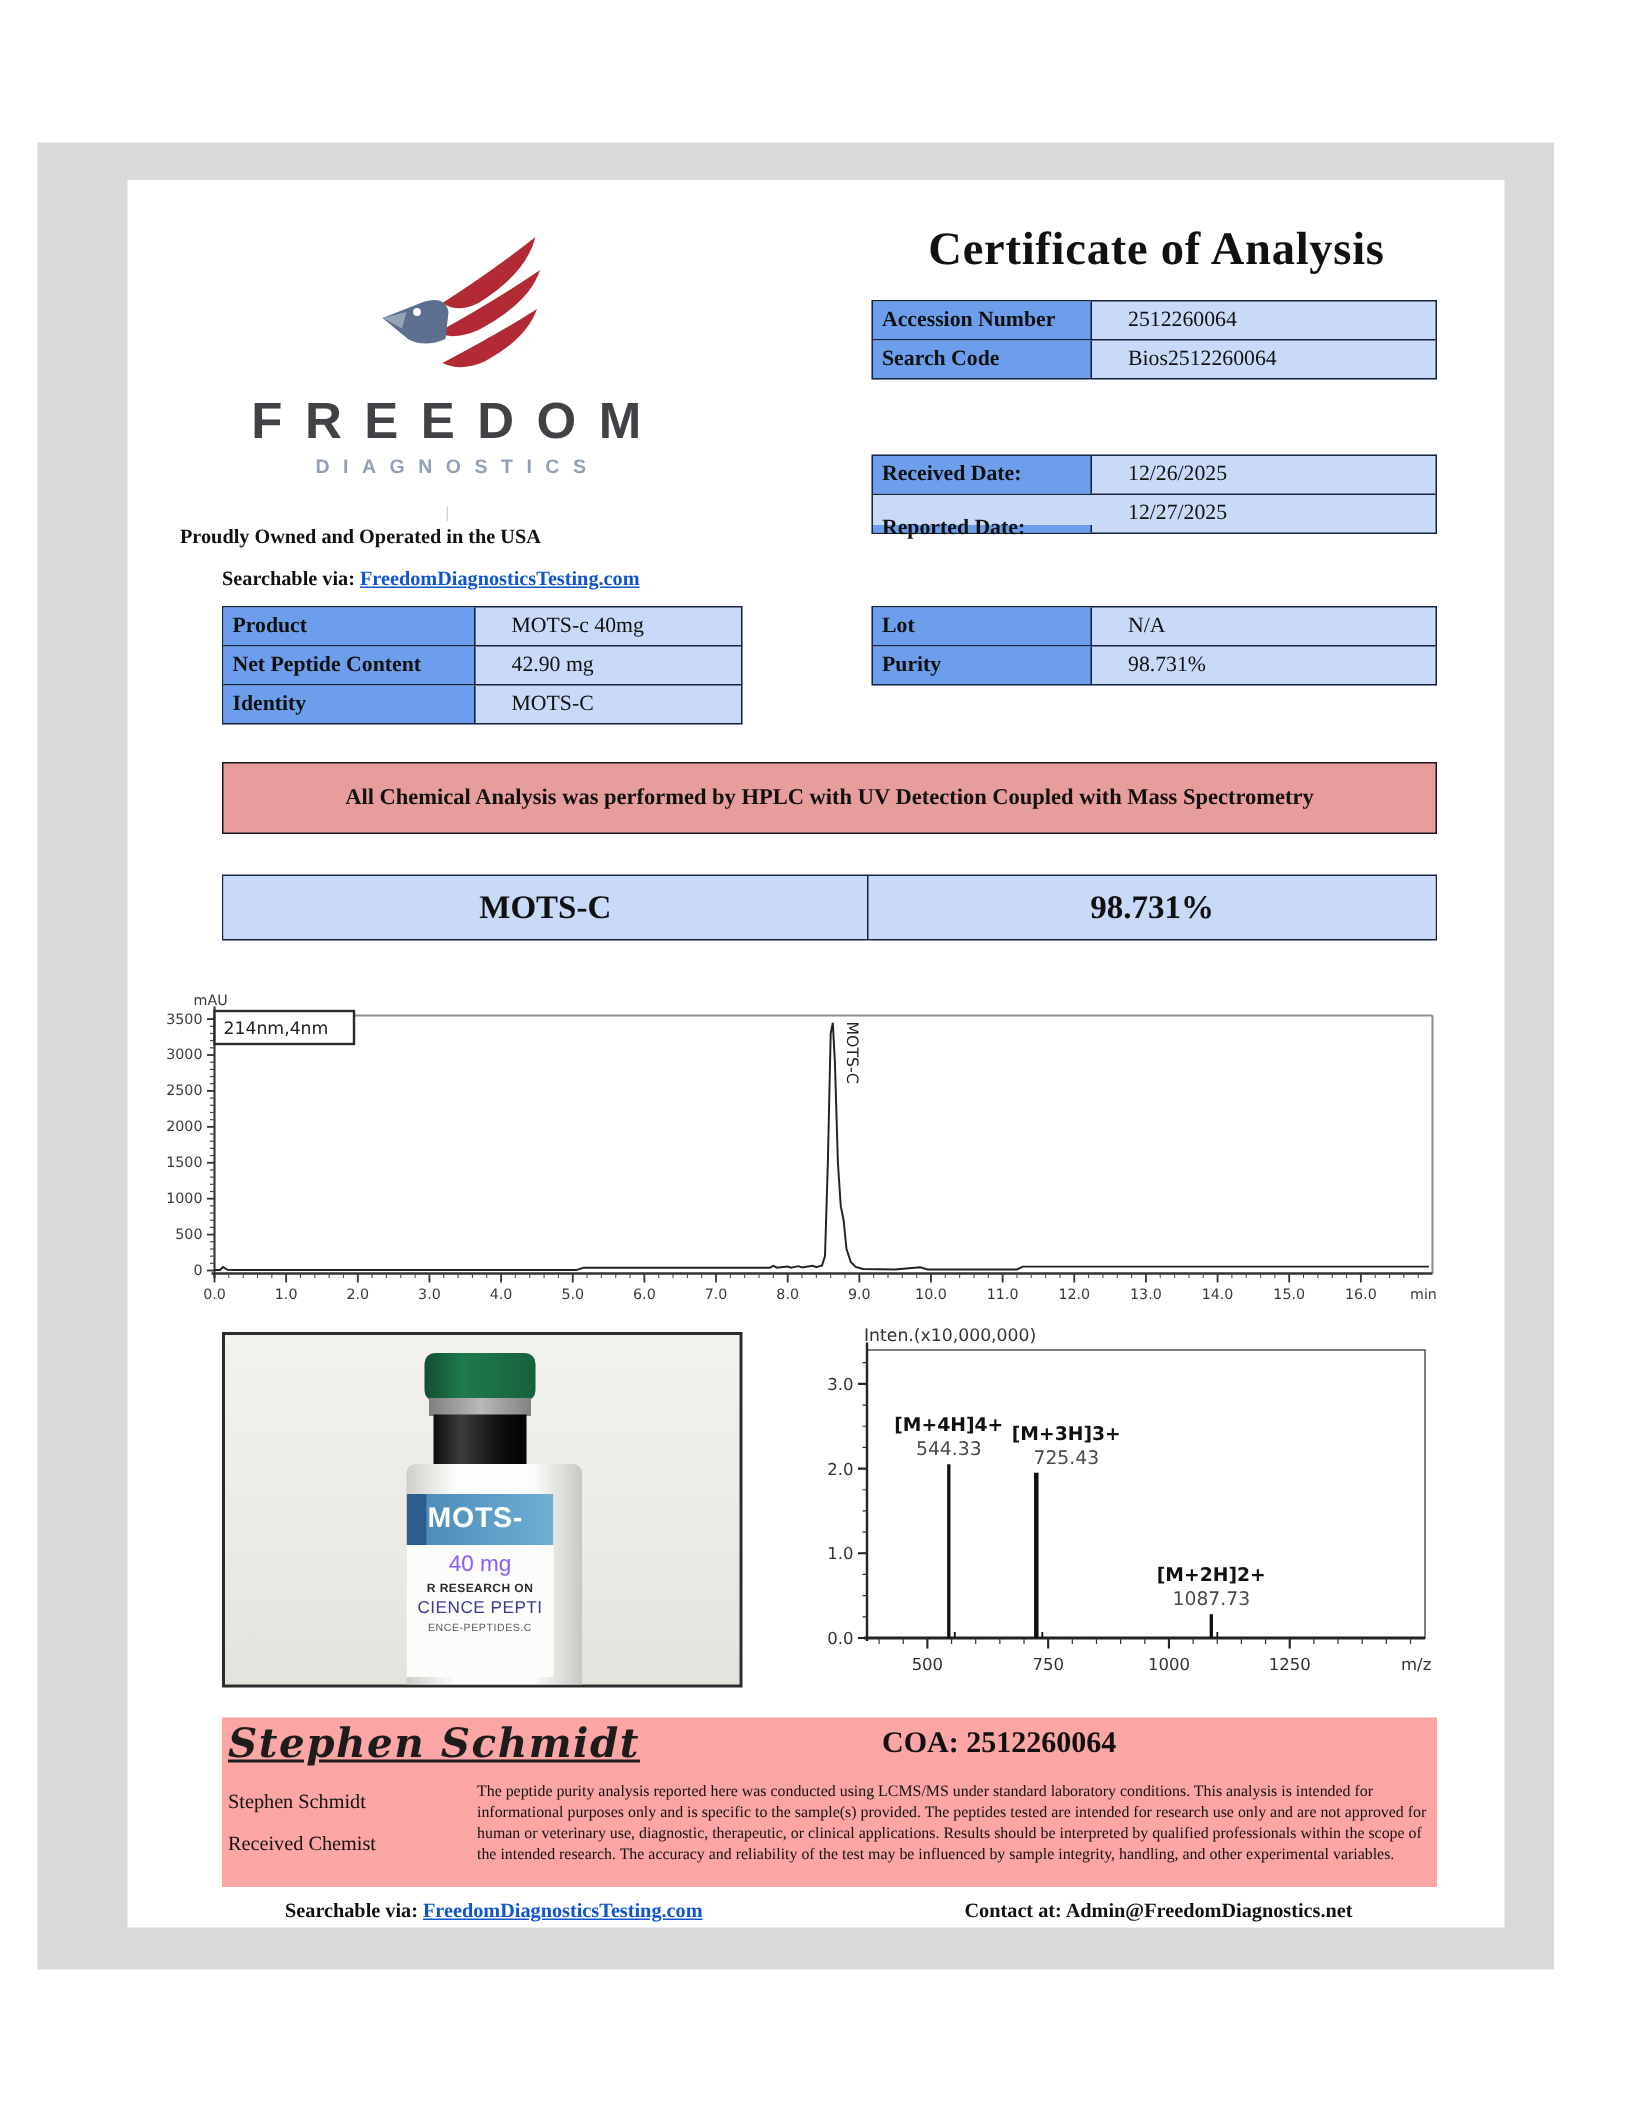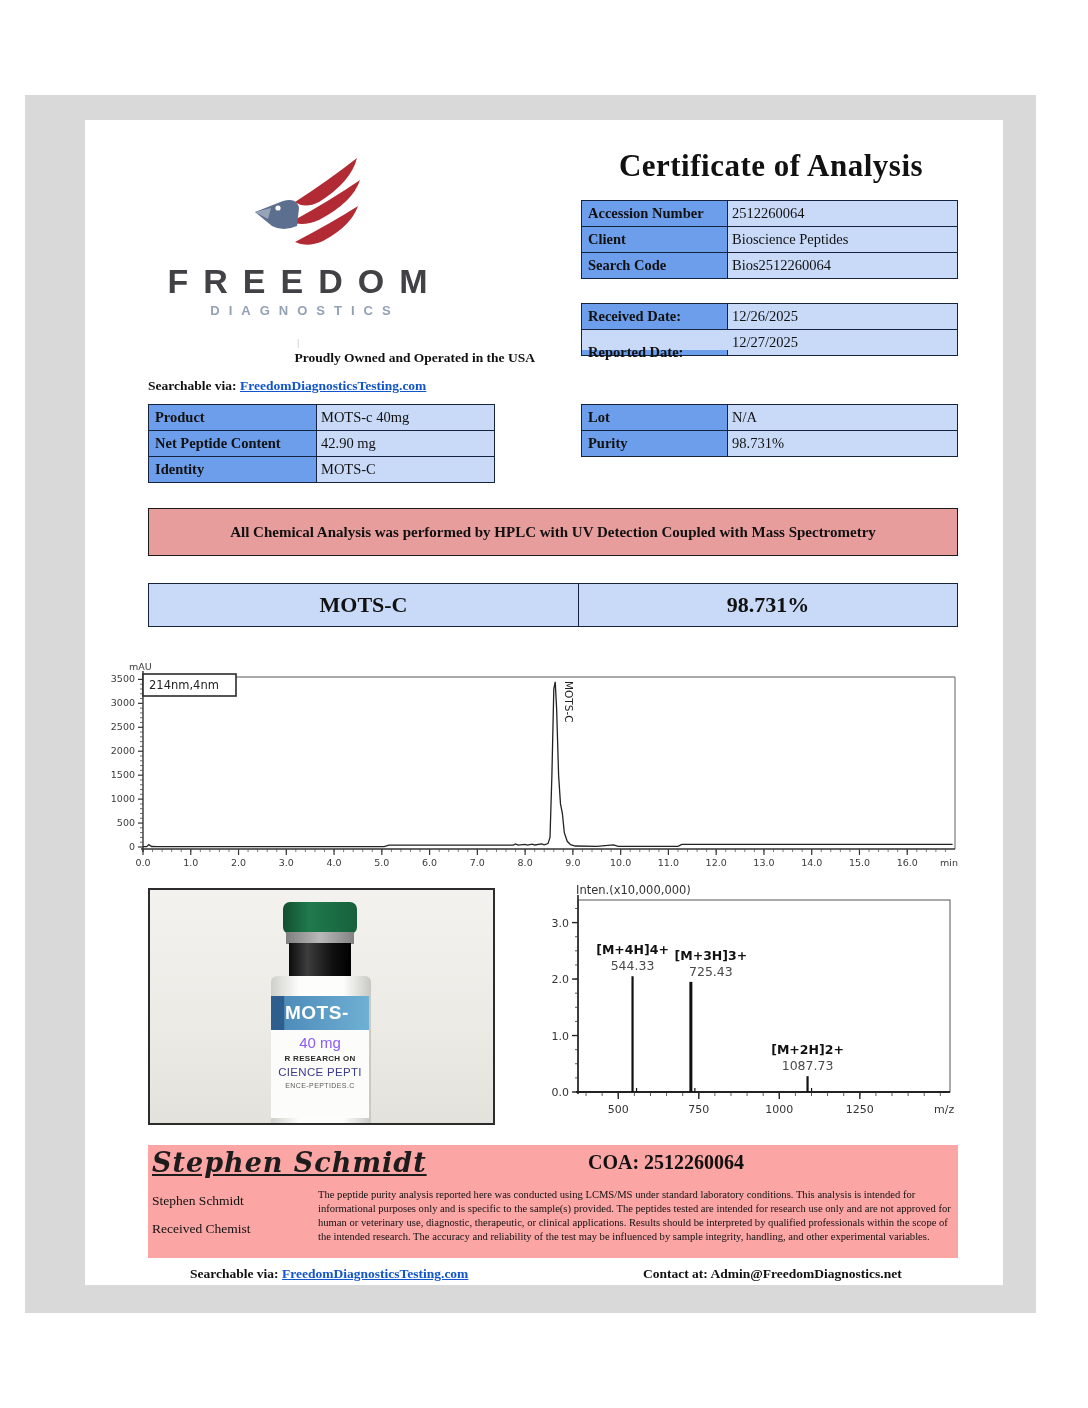--- a/index.html
+++ b/index.html
@@ -7,34 +7,34 @@
           font-family:"Liberation Serif", serif;color:#111;}
   .backdrop{position:absolute;left:25px;top:95px;width:1011px;height:1218px;background:#d9d9d9;}
   .page{position:absolute;left:85px;top:120px;width:918px;height:1165px;background:#ffffff;}
 
   
   .logo-wordmark{position:absolute;left:45px;top:142px;width:350px;text-align:center;
       font-family:"Liberation Sans",sans-serif;font-weight:700;font-size:34px;letter-spacing:15px;color:#414146;}
   .logo-sub{position:absolute;left:45px;top:183px;width:350px;text-align:center;
       font-family:"Liberation Sans",sans-serif;font-weight:600;font-size:13px;letter-spacing:9px;color:#93a1b7;}
   .logo-mark{position:absolute;left:212px;top:216px;color:#b9b9b9;font-size:11px;}
-  .tagline{position:absolute;left:50px;top:230px;width:400px;text-align:right;font-weight:bold;font-size:13.5px;}
+  .tagline{position:absolute;left:35px;top:230px;width:400px;text-align:left;font-weight:bold;font-size:13.5px;}
   .search-line{position:absolute;left:63px;top:258px;font-weight:bold;font-size:13.5px;}
   a.doclink{color:#1155cc;text-decoration:underline;font-weight:bold;}
 
   .doc-title{position:absolute;left:496px;top:28px;width:380px;text-align:center;
       font-weight:bold;font-size:31px;letter-spacing:.5px;}
 
   
   .kv-table{position:absolute;border:1.6px solid #15233f;background:#c9daf8;box-sizing:border-box;}
   .kv-row{display:flex;height:25px;border-top:1.3px solid #15233f;}
   .kv-row:first-child{border-top:none;}
   .kv-label{background:#6d9eeb;border-right:1.3px solid #15233f;font-weight:bold;
       padding:0 6px;font-size:14.5px;display:flex;align-items:center;box-sizing:border-box;}
-  .kv-value{padding:0 4px;font-size:14.5px;display:flex;align-items:center;flex:1;font-family:Liberation Serif, serif;}
+  .kv-value{padding:0 24px;font-size:14.5px;display:flex;align-items:center;flex:1;font-family:Liberation Serif, serif;}
 
   .banner{position:absolute;left:63px;top:388px;width:810px;height:48px;background:#e89d9d;
       border:1.6px solid #1a1a1a;box-sizing:border-box;display:flex;align-items:center;justify-content:center;
       font-weight:bold;font-size:15px;text-align:center;}
 
   .mass-table{position:absolute;left:63px;top:463px;width:810px;border:1.6px solid #15233f;box-sizing:border-box;}
   .mt-head{display:flex;height:25px;background:#ffffff;border-bottom:1.3px solid #15233f;}
   .mt-head > div{display:flex;align-items:center;justify-content:center;font-weight:bold;font-size:14.5px;}
   .mt-c1{width:430px;border-right:1.3px solid #15233f;box-sizing:border-box;}
   .mt-c2{flex:1;}
@@ -42,21 +42,21 @@
   .mt-row > div{display:flex;align-items:center;justify-content:center;font-weight:bold;font-size:22px;}
 
   svg text{font-family:"DejaVu Sans",sans-serif;}
 
   
   .vial-box{position:absolute;left:63px;top:768px;width:347px;height:237px;border:2px solid #2c2c2c;
       box-sizing:border-box;background:linear-gradient(180deg,#f3f2ee 0%,#eceae5 60%,#e4e2dc 100%);overflow:hidden;}
   .vial-cap{position:absolute;left:133px;top:12px;width:74px;height:32px;background:linear-gradient(90deg,#124f31,#1f7a4d 35%,#17603c);border-radius:7px;}
   .vial-capring{position:absolute;left:136px;top:42px;width:68px;height:12px;background:linear-gradient(90deg,#7f7f7f,#b9b9b9,#828282);}
   .vial-neck{position:absolute;left:139px;top:53px;width:62px;height:36px;background:linear-gradient(90deg,#0c0c0c,#3d3d3d 30%,#101010 70%,#000);}
-  .vial-body{position:absolute;left:121px;top:86px;width:100px;height:160px;
+  .vial-body{position:absolute;left:121px;top:86px;width:117px;height:160px;
       background:linear-gradient(90deg,#cfcfca,#fdfdfc 28%,#fdfdfc 72%,#c8c8c3);border-radius:6px 6px 10px 10px;}
   .vial-label{position:absolute;left:0;top:20px;width:98px;height:122px;background:#fcfcfa;overflow:hidden;text-align:center;
       font-family:"Liberation Sans",sans-serif;}
   .vial-band{height:34px;background:linear-gradient(90deg,#2d5e8e 0%,#2d5e8e 13%,#4e8cba 14%,#6fb0d4 100%);
       color:#fff;font-weight:bold;font-size:19px;display:flex;align-items:center;padding-left:14px;letter-spacing:.5px;}
   .vial-mg{font-weight:normal;font-size:15px;color:#8b5cf6;margin-top:4px;}
   .vial-research{font-weight:bold;font-size:8px;color:#2b2b2b;margin-top:3px;letter-spacing:.3px;}
   .vial-brand{font-weight:normal;font-size:11.5px;color:#3c3b8d;margin-top:3px;letter-spacing:.3px;}
   .vial-url{font-size:7px;color:#5b5b5b;margin-top:4px;letter-spacing:.4px;}
 
@@ -95,24 +95,20 @@
       <span>Searchable via:</span>
       <a href="#" class="doclink">FreedomDiagnosticsTesting.com</a>
     </div>
 
     <div class="doc-title">Certificate of Analysis</div>
 
     <div class="kv-table" style="left:496px;top:80px;width:377px;">
       <div class="kv-row">
         <div class="kv-label" style="width:146px;">Accession Number</div>
         <div class="kv-value">2512260064</div>
-      </div>
-      <div class="kv-row">
-        <div class="kv-label" style="width:146px;">Client</div>
-        <div class="kv-value">Bioscience Peptides</div>
       </div>
       <div class="kv-row">
         <div class="kv-label" style="width:146px;">Search Code</div>
         <div class="kv-value">Bios2512260064</div>
       </div>
     </div>
 
     <div class="kv-table" style="left:496px;top:183px;width:377px;">
       <div class="kv-row">
         <div class="kv-label" style="width:146px;">Received Date:</div>

